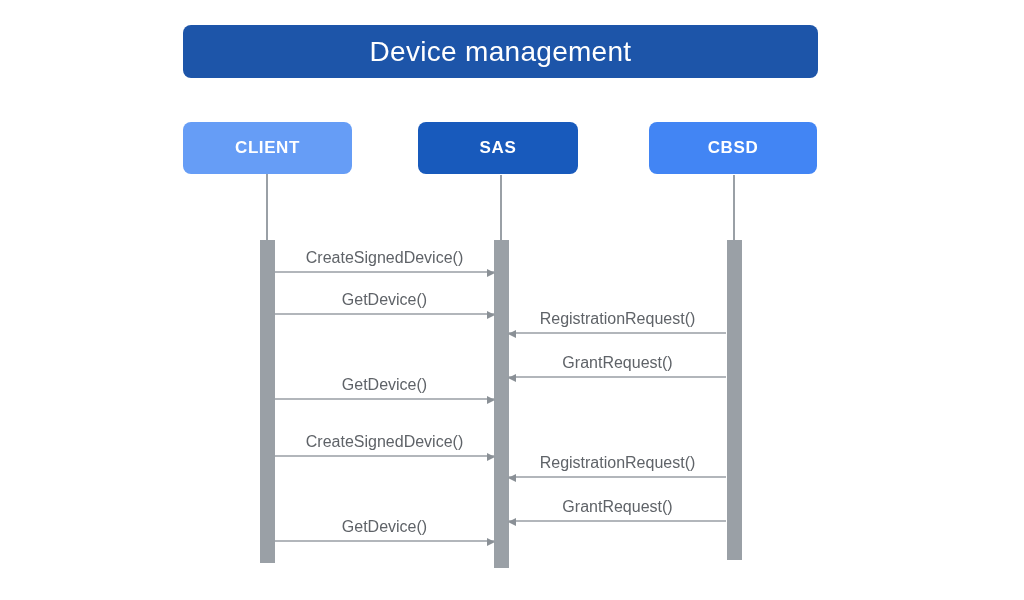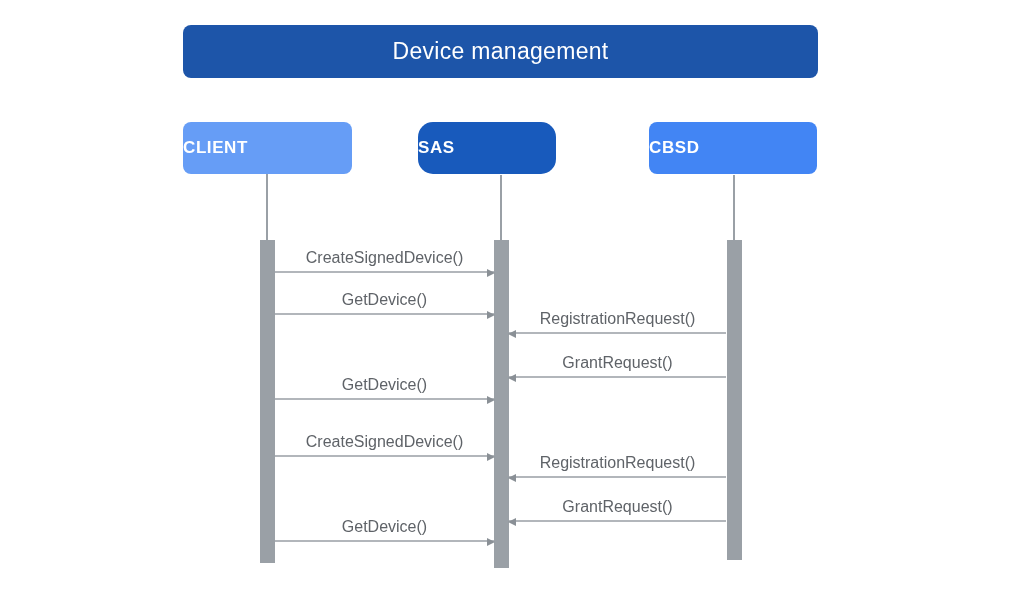--- a/index.html
+++ b/index.html
@@ -21,40 +21,41 @@
     top: 25px;
     width: 635px;
     height: 53px;
     border-radius: 8px;
     display: flex;
     align-items: center;
     justify-content: center;
   }
   .title-text {
     color: #ffffff;
-    font-size: 23px;
+    font-size: 28px;
     font-weight: 400;
     letter-spacing: 0.3px;
   }
   .actor-box {
     position: absolute;
     top: 122px;
     height: 52px;
     border-radius: 8px;
     display: flex;
     align-items: center;
+    justify-content: center;
   }
   .actor-label {
     color: #ffffff;
     font-size: 17px;
     font-weight: bold;
     letter-spacing: 0.6px;
   }
   .actor-client { left: 183px; width: 169px; }
-  .actor-sas   { left: 418px; width: 138px; border-radius: 15px; }
+  .actor-sas   { left: 418px; width: 160px; }
   .actor-cbsd  { left: 649px; width: 168px; }
 
   .lifeline {
     position: absolute;
     width: 2px;
     background: #9AA0A6;
   }
   .lifeline-client { left: 266px; top: 174px; height: 66px; }
   .lifeline-sas    { left: 500px; top: 175px; height: 65px; }
   .lifeline-cbsd   { left: 733px; top: 175px; height: 65px; }

